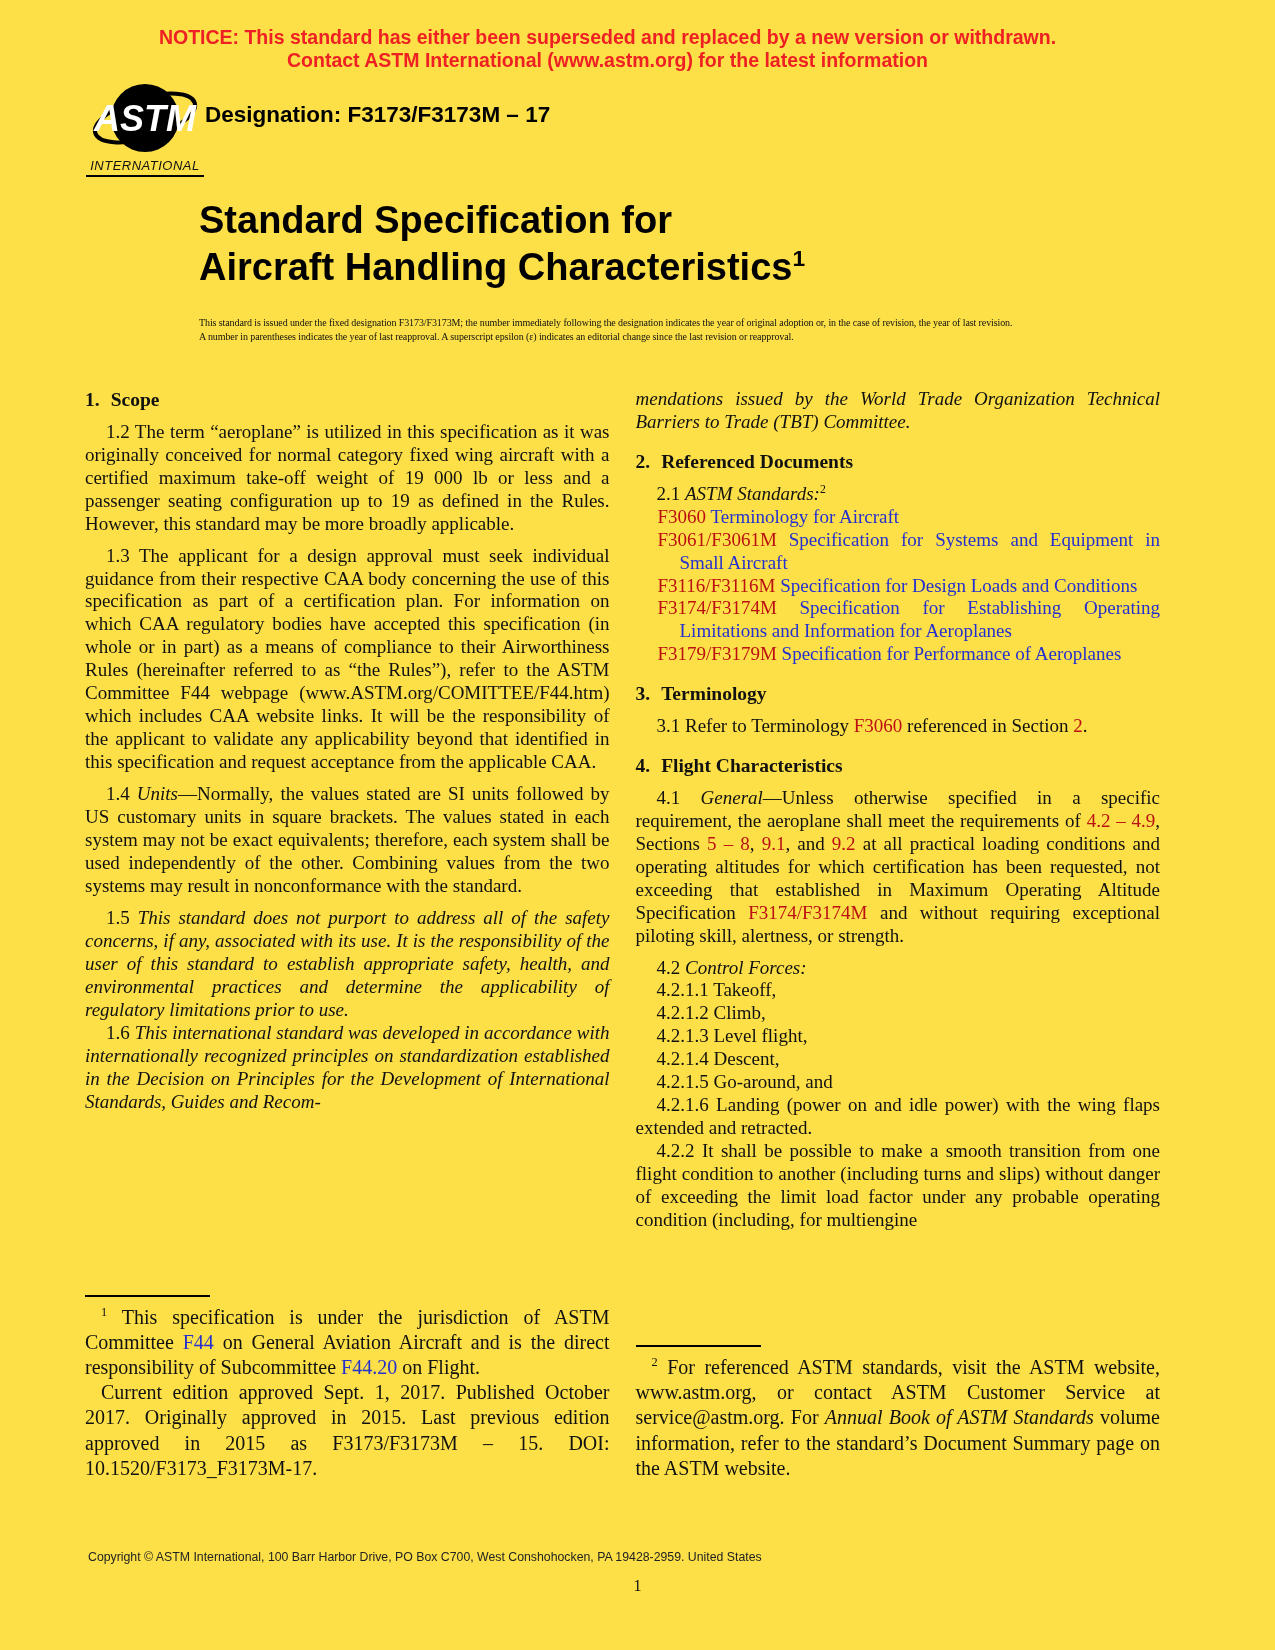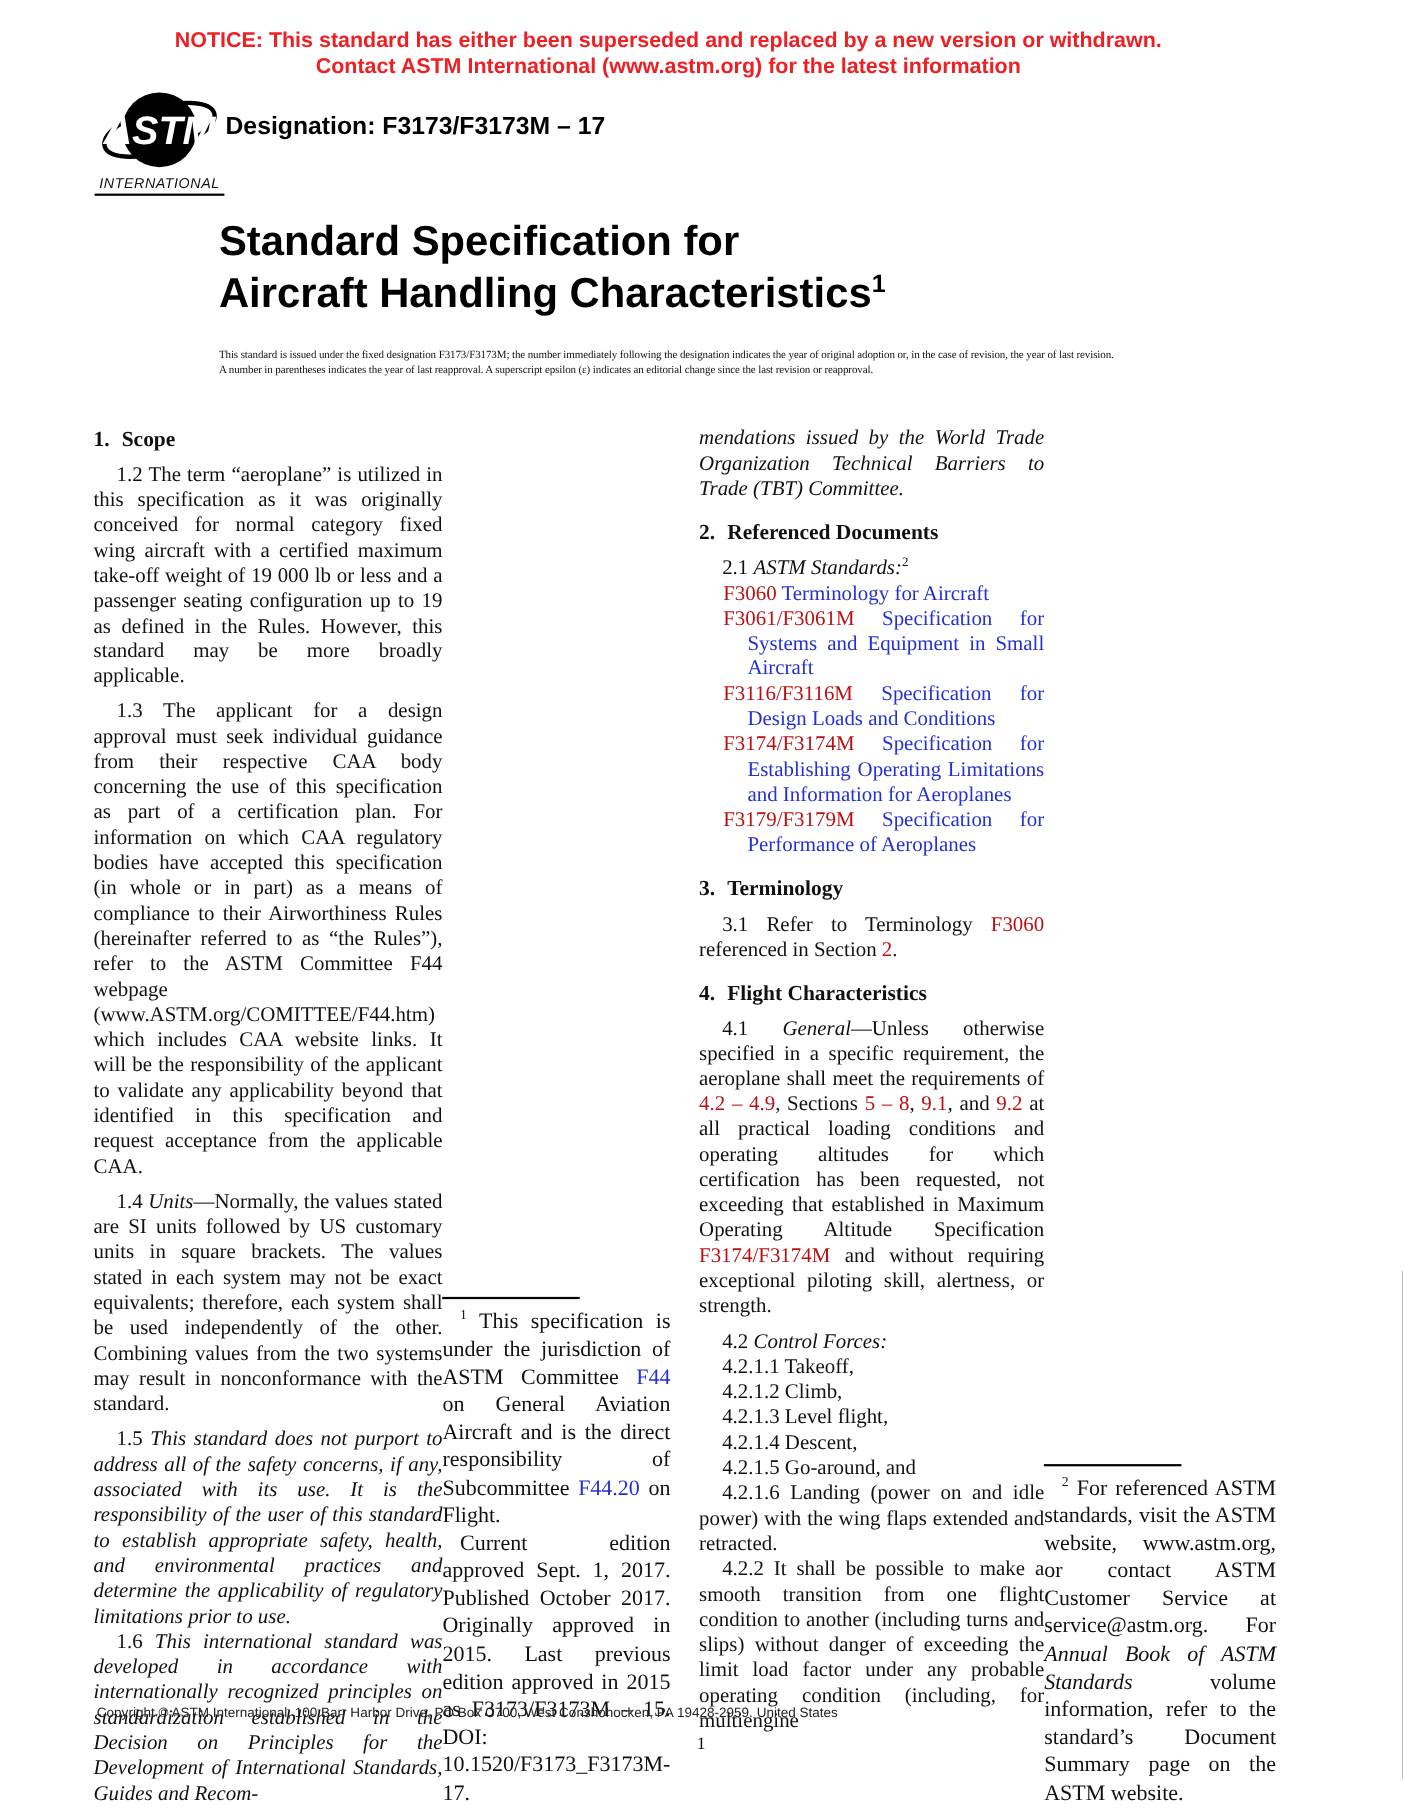--- a/index.html
+++ b/index.html
@@ -1,19 +1,19 @@
 <!DOCTYPE html>
 <html style="--notice-red: #ee2024; --link-red: #bb0f12; --link-blue: #2430cf;"><head>
 <meta charset="utf-8">
 <style>
   html,body{margin:0;padding:0;background:#888;}
   .page{
     position:relative;
     width:1275px;height:1650px;
-    background:#ffffff;
+    background:#fde047;
     font-family:"Liberation Serif", serif;
     color:#111;
     overflow:hidden;
     margin:0 auto;
   }
   
   .notice{
     position:absolute;top:26px;left:0;width:1215px;
     text-align:center;
     font-family:"Liberation Sans", sans-serif;
@@ -44,21 +44,21 @@
   .issuance{
     margin:25px 0 0;font-size:10px;line-height:1.4;
     text-align:left;color:#111;letter-spacing:-0.1px;
   }
   
   .cols{
     position:absolute;left:85px;top:388px;width:1075px;
     display:flex;gap:26px;
     font-size:19px;line-height:1.21;
   }
-  .col{flex:1;min-height:1093px;display:flex;flex-direction:row;}
+  .col{flex:1;min-height:1093px;display:flex;flex-direction:column;align-items:center;}
   .sec-h{font-weight:bold;font-size:19.5px;margin:16px 0 7px;}
   .sec-h .num{margin-right:11px;}
   .col .sec-h:first-child{margin-top:0;}
   .para{margin:9px 0 0;text-align:justify;text-indent:21px;}
   .para.tight{margin-top:0;}
   .para.cont{margin-top:0;text-indent:0;}
   .para.ref{margin-top:0;padding-left:44px;text-indent:-22px;}
   .it{font-style:italic;}
   .red{color:var(--link-red,#bb0f12);}
   .blue{color:var(--link-blue,#2430cf);}

